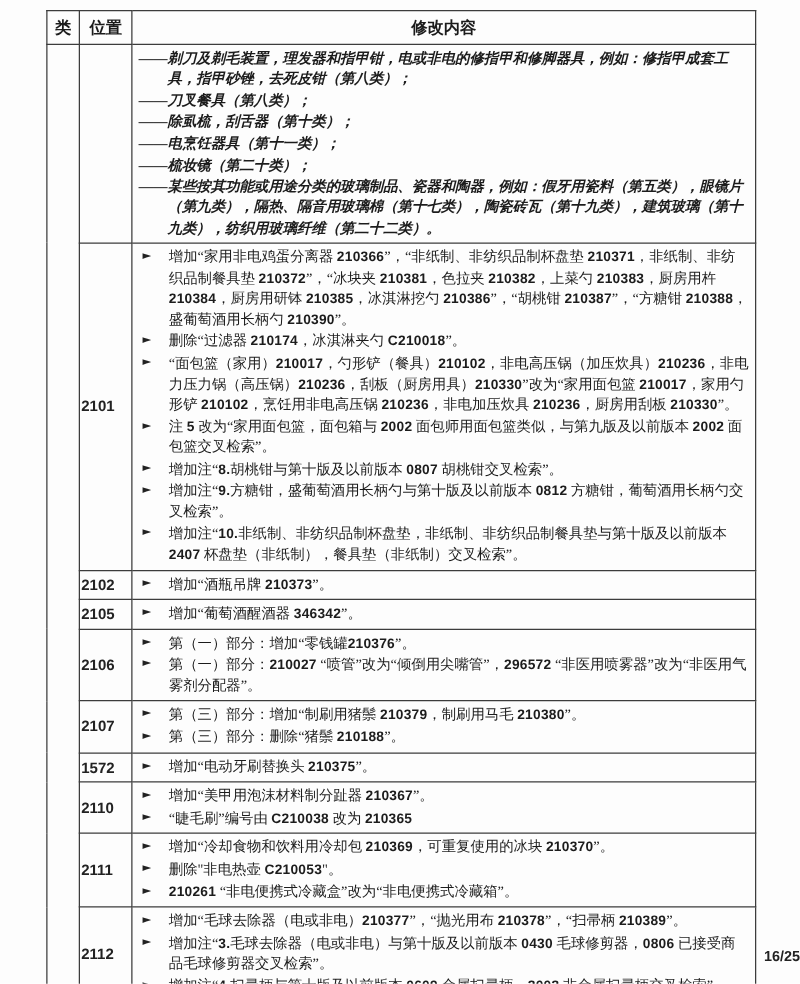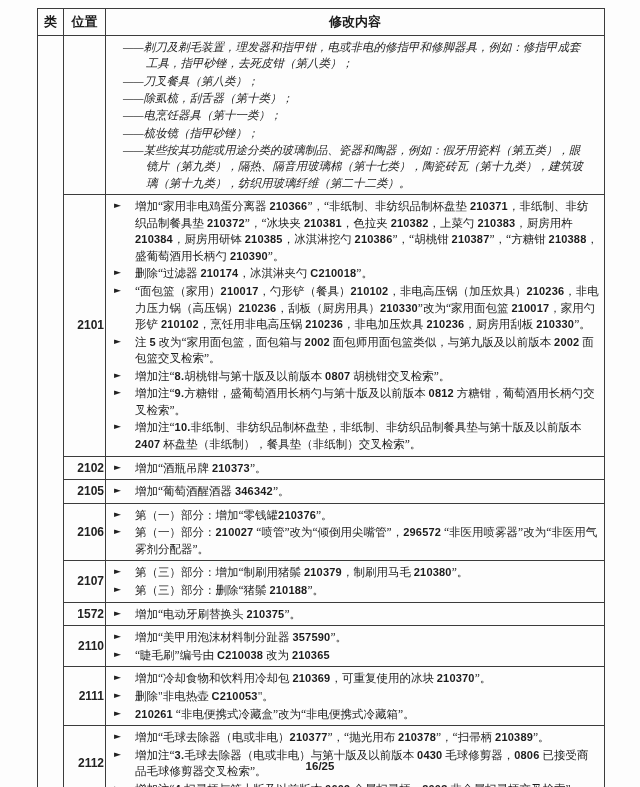--- a/index.html
+++ b/index.html
@@ -13,42 +13,42 @@
     border-collapse:collapse;table-layout:fixed;
   }
   table.rev th, table.rev td{border:1.2px solid #3c3c3c;}
   th{
     font-size:13px;font-weight:bold;padding:4px 1px;text-align:center;
     font-family:"Liberation Serif","DejaVu Serif",serif;
   }
   .c-class{width:26px;}
   .c-pos{width:42px;}
   td.cell-pos{
-    text-align:right;vertical-align:middle;
+    text-align:left;vertical-align:middle;
     font-family:"Liberation Sans","DejaVu Sans",sans-serif;
     font-weight:bold;font-size:12px;color:#222;
   }
   td.cell-con{
     padding:2px 5px 2px 5px;font-size:11.5px;line-height:1.42;
     vertical-align:middle;
   }
   td.cell-class{background:transparent;}
   p.bi{position:relative;margin:1px 0;padding-left:24px;}
   span.bm{
     position:absolute;left:3px;top:1px;font-size:9px;color:#222;
     font-family:"DejaVu Sans","Liberation Sans",sans-serif;
   }
-  p.di{margin:1px 12px;padding-left:2em;text-indent:-2em;}
+  p.di{margin:1px 0;padding-left:2em;text-indent:-2em;font-weight:bold;}
   td.kai{font-style:italic;}
   span.num{
     font-family:"Liberation Sans","DejaVu Sans",sans-serif;
     font-weight:bold;font-size:11px;letter-spacing:0.2px;
   }
   .footer{
-    position:absolute;left:0;right:0;top:760px;text-align:center;
+    position:absolute;left:0;right:0;top:760px;text-align:right;
     font-family:"Liberation Sans","DejaVu Sans",sans-serif;
     font-weight:bold;font-size:11.5px;color:#222;
   }
 </style>
 </head>
 <body>
 
 <div class="page">
   <table class="rev">
     <colgroup>
@@ -65,21 +65,21 @@
     </thead>
     <tbody>
         <tr>
           <td class="cell-class" rowspan="10"></td>
           <td class="cell-pos"></td>
           <td class="cell-con kai">
             <p class="di"><span>——剃刀及剃毛装置，理发器和指甲钳，电或非电的修指甲和修脚器具，例如：修指甲成套工具，指甲砂锉，去死皮钳（第八类）；</span></p>
             <p class="di"><span>——刀叉餐具（第八类）；</span></p>
             <p class="di"><span>——除虱梳，刮舌器（第十类）；</span></p>
             <p class="di"><span>——电烹饪器具（第十一类）；</span></p>
-            <p class="di"><span>——梳妆镜（指甲砂锉）；</span></p>
+            <p class="di"><span>——梳妆镜（第二十类）；</span></p>
             <p class="di"><span>——某些按其功能或用途分类的玻璃制品、瓷器和陶器，例如：假牙用瓷料（第五类），眼镜片（第九类），隔热、隔音用玻璃棉（第十七类），陶瓷砖瓦（第十九类），建筑玻璃（第十九类），纺织用玻璃纤维（第二十二类）。</span></p>
           </td>
         </tr>
         <tr>
           <td class="cell-pos">2101</td>
           <td class="cell-con">
             <p class="bi"><span class="bm">►</span><span>增加“家用非电鸡蛋分离器 <span class="num">210366</span>”，“非纸制、非纺织品制杯盘垫 <span class="num">210371</span>，非纸制、非纺织品制餐具垫 <span class="num">210372</span>”，“冰块夹 <span class="num">210381</span>，色拉夹 <span class="num">210382</span>，上菜勺 <span class="num">210383</span>，厨房用杵 <span class="num">210384</span>，厨房用研钵 <span class="num">210385</span>，冰淇淋挖勺 <span class="num">210386</span>”，“胡桃钳 <span class="num">210387</span>”，“方糖钳 <span class="num">210388</span>，盛葡萄酒用长柄勺 <span class="num">210390</span>”。</span></p>
             <p class="bi"><span class="bm">►</span><span>删除“过滤器 <span class="num">210174</span>，冰淇淋夹勺 <span class="num">C210018</span>”。</span></p>
             <p class="bi"><span class="bm">►</span><span>“面包篮（家用）<span class="num">210017</span>，勺形铲（餐具）<span class="num">210102</span>，非电高压锅（加压炊具）<span class="num">210236</span>，非电力压力锅（高压锅）<span class="num">210236</span>，刮板（厨房用具）<span class="num">210330</span>”改为“家用面包篮 <span class="num">210017</span>，家用勺形铲 <span class="num">210102</span>，烹饪用非电高压锅 <span class="num">210236</span>，非电加压炊具 <span class="num">210236</span>，厨房用刮板 <span class="num">210330</span>”。</span></p>
             <p class="bi"><span class="bm">►</span><span>注 <span class="num">5</span> 改为“家用面包篮，面包箱与 <span class="num">2002</span> 面包师用面包篮类似，与第九版及以前版本 <span class="num">2002</span> 面包篮交叉检索”。</span></p>
@@ -116,21 +116,21 @@
         </tr>
         <tr>
           <td class="cell-pos">1572</td>
           <td class="cell-con">
             <p class="bi"><span class="bm">►</span><span>增加“电动牙刷替换头 <span class="num">210375</span>”。</span></p>
           </td>
         </tr>
         <tr>
           <td class="cell-pos">2110</td>
           <td class="cell-con">
-            <p class="bi"><span class="bm">►</span><span>增加“美甲用泡沫材料制分趾器 <span class="num">357590</span>”。</span></p>
+            <p class="bi"><span class="bm">►</span><span>增加“美甲用泡沫材料制分趾器 <span class="num">210367</span>”。</span></p>
             <p class="bi"><span class="bm">►</span><span>“睫毛刷”编号由 <span class="num">C210038</span> 改为 <span class="num">210365</span></span></p>
           </td>
         </tr>
         <tr>
           <td class="cell-pos">2111</td>
           <td class="cell-con">
             <p class="bi"><span class="bm">►</span><span>增加“冷却食物和饮料用冷却包 <span class="num">210369</span>，可重复使用的冰块 <span class="num">210370</span>”。</span></p>
             <p class="bi"><span class="bm">►</span><span>删除"非电热壶 <span class="num">C210053</span>"。</span></p>
             <p class="bi"><span class="bm">►</span><span><span class="num">210261</span> “非电便携式冷藏盒”改为“非电便携式冷藏箱”。</span></p>
           </td>

